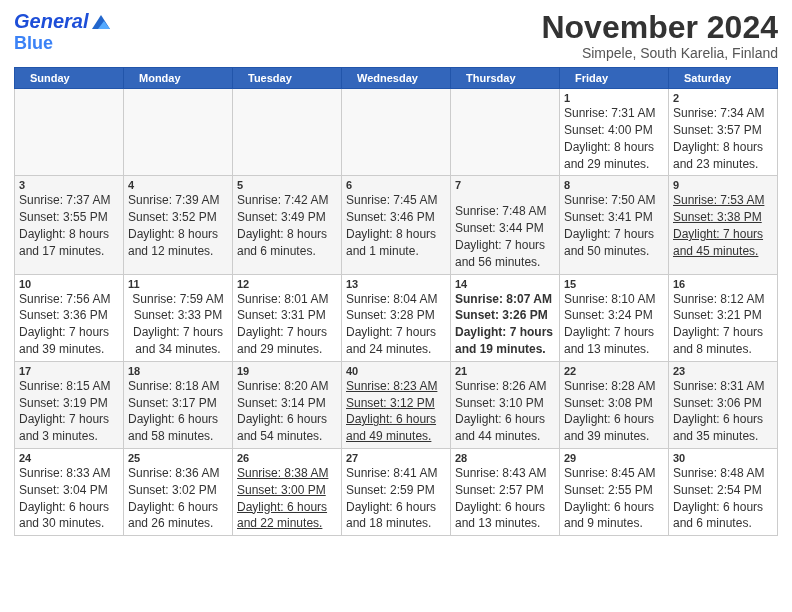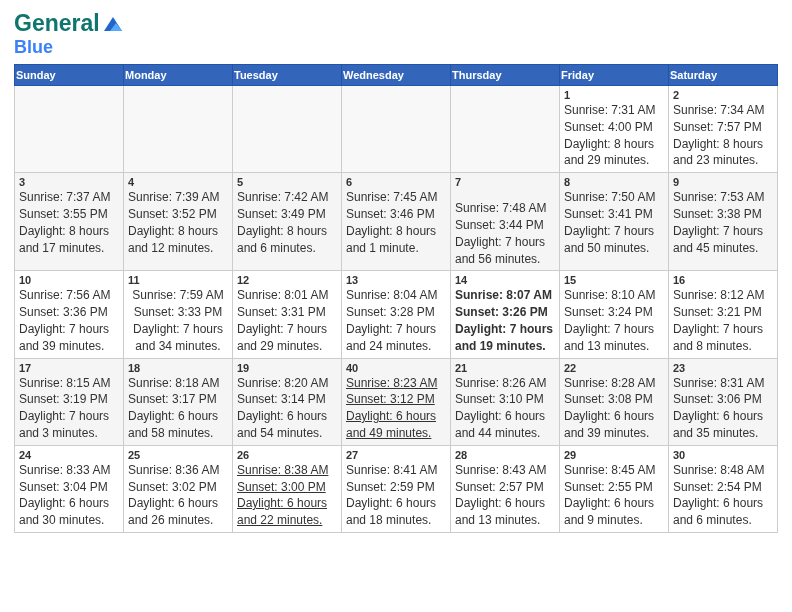--- a/index.html
+++ b/index.html
@@ -24,23 +24,24 @@
     .logo {
       display: flex;
       flex-direction: column;
       align-items: flex-start;
     }
     .logo-text {
       display: flex;
       align-items: center;
     }
     .logo-general {
-      font-size: 23px;
-      font-weight: bold;
-      color: #0f766e;
+      font-size: 20px;
+      font-weight: bold;
+      color: #1d4ed8;
+      font-style: italic;
     }
     .logo-blue {
       font-size: 18px;
       font-weight: bold;
       color: #3b82f6;
     }
     .logo-icon {
       width: 22px;
       height: 22px;
       margin-left: 2px;
@@ -61,21 +62,21 @@
     .calendar {
       width: 100%;
       border-collapse: collapse;
       table-layout: fixed;
     }
     .calendar th {
       background-color: #3366bb;
       color: white;
       font-size: 11px;
       font-weight: bold;
-      padding: 4px 1px;
+      padding: 4px 15px;
       text-align: left;
       border: 1px solid #2255aa;
     }
     .calendar td {
       border: 1px solid #ccc;
       vertical-align: top;
       padding: 3px 4px;
       font-size: 9.5px;
       color: #333;
       height: 78px;
@@ -112,20 +113,22 @@
       <div class="logo-text">
         <span class="logo-general">General</span>
         <svg class="logo-icon" viewBox="0 0 22 22">
           <polygon points="2,18 11,4 20,18" fill="#2266cc"></polygon>
           <polygon points="8,18 14,10 20,18" fill="#55aaff"></polygon>
         </svg>
       </div>
       <span class="logo-blue">Blue</span>
     </div>
     <div class="title-area">
+      <div class="month-title">November 2024</div>
+      <div class="subtitle">Simpele, South Karelia, Finland</div>
     </div>
   </div>
 
   <table class="calendar">
     <thead>
       <tr>
         <th>Sunday</th>
         <th>Monday</th>
         <th>Tuesday</th>
         <th>Wednesday</th>
@@ -143,21 +146,21 @@
           <td class="empty"></td>
           <td>
             <span class="day-number">1</span>
             <div class="day-info" style="white-space: pre-line;">Sunrise: 7:31 AM
 Sunset: 4:00 PM
 Daylight: 8 hours and 29 minutes.</div>
           </td>
           <td>
             <span class="day-number">2</span>
             <div class="day-info" style="white-space: pre-line;">Sunrise: 7:34 AM
-Sunset: 7:57 PM
+Sunset: 3:57 PM
 Daylight: 8 hours and 23 minutes.</div>
           </td>
         </tr>
         <tr>
           <td>
             <span class="day-number">3</span>
             <div class="day-info" style="white-space: pre-line;">Sunrise: 7:37 AM
 Sunset: 3:55 PM
 Daylight: 8 hours and 17 minutes.</div>
           </td>
@@ -186,21 +189,21 @@
 Daylight: 7 hours and 56 minutes.</div>
           </td>
           <td>
             <span class="day-number">8</span>
             <div class="day-info" style="white-space: pre-line;">Sunrise: 7:50 AM
 Sunset: 3:41 PM
 Daylight: 7 hours and 50 minutes.</div>
           </td>
           <td>
             <span class="day-number">9</span>
-            <div class="day-info" style="white-space: pre-line;">Sunrise: 7:53 AM
+            <div class="day-info" style="white-space: pre-line; text-decoration: underline;">Sunrise: 7:53 AM
 Sunset: 3:38 PM
 Daylight: 7 hours and 45 minutes.</div>
           </td>
         </tr>
         <tr>
           <td>
             <span class="day-number">10</span>
             <div class="day-info" style="white-space: pre-line;">Sunrise: 7:56 AM
 Sunset: 3:36 PM
 Daylight: 7 hours and 39 minutes.</div>

